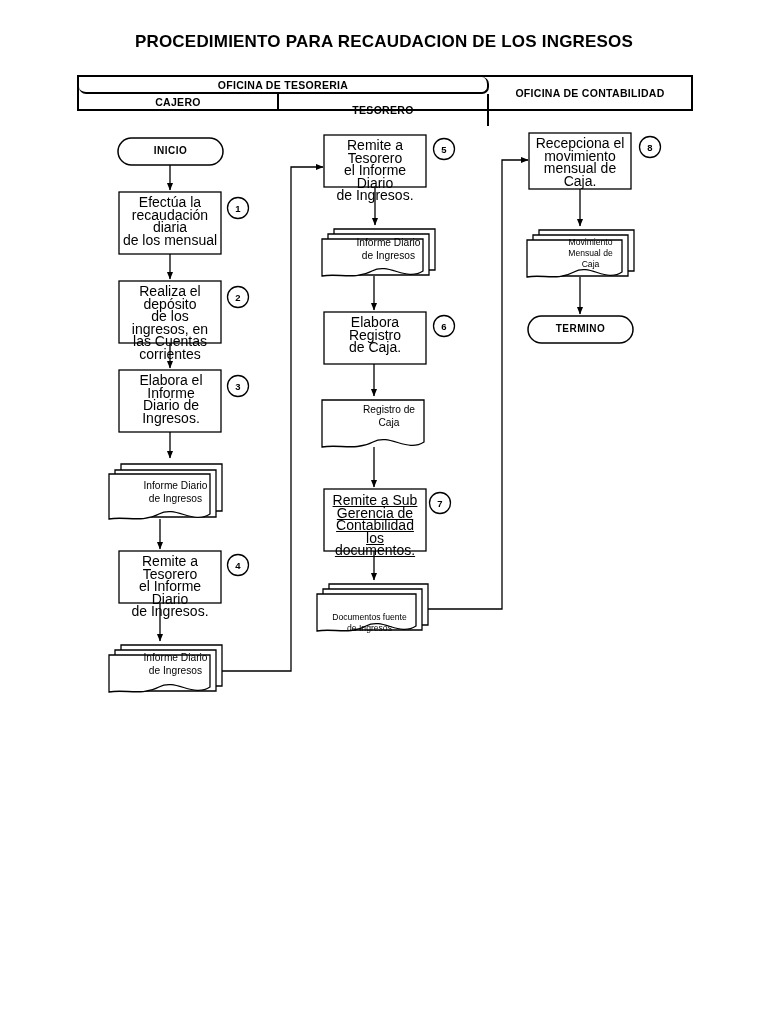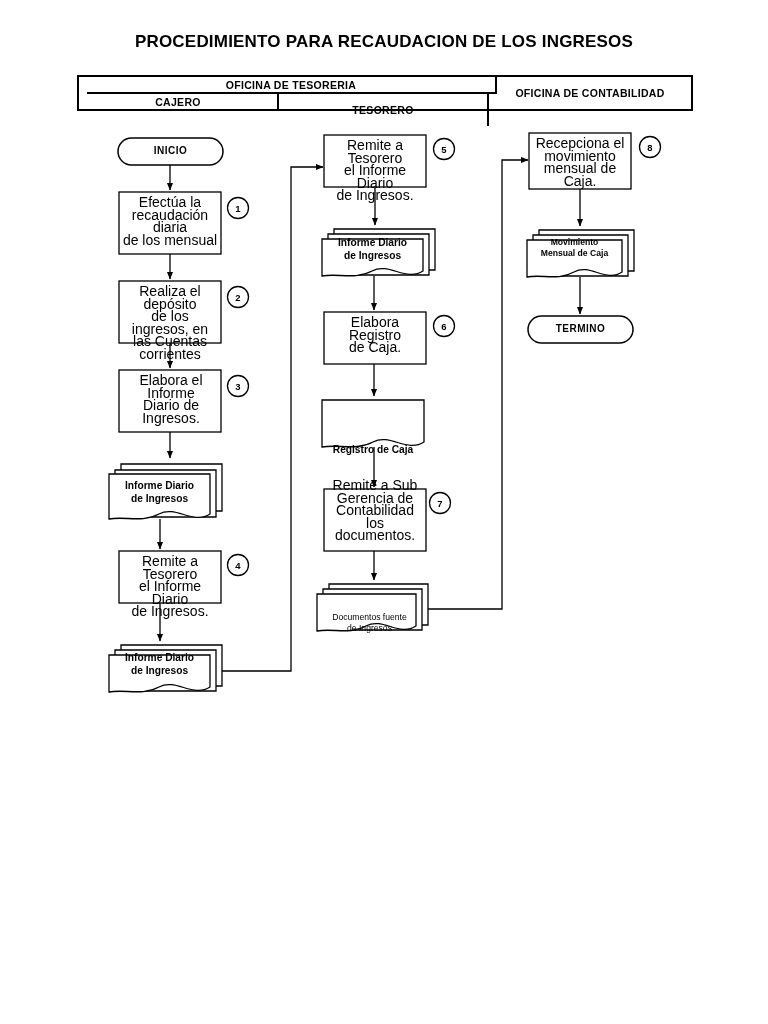--- a/index.html
+++ b/index.html
@@ -42,23 +42,24 @@
     position: absolute;
     box-sizing: border-box;
     display: flex;
     align-items: center;
     justify-content: center;
     font-size: 10.5px;
     font-weight: bold;
     letter-spacing: 0.3px;
   }
   #hdr-tesoreria {
-    left: 8px; top: 0; width: 410px; height: 17px;
+    left: 0; top: 0; width: 410px; height: 17px;
     border-bottom: 2px solid #000;
     border-right: 2px solid #000;
+    border-radius: 7px;
   }
   #hdr-cajero {
     left: 0; top: 17px; width: 200px; height: 15px;
     border-right: 2px solid #000;
   }
   #hdr-tesorero {
     left: 200px; top: 17px; width: 210px; height: 32px;
     border-right: 2px solid #000;
   }
   #hdr-contabilidad {
@@ -81,21 +82,21 @@
     display: flex;
     flex-direction: column;
     align-items: center;
     justify-content: flex-start;
     text-align: center;
     font-size: 14px;
     line-height: 12.6px;
     pointer-events: none;
     white-space: pre-line;
   }
-  .node-text.bold { font-weight: bold; font-size: 10.2px; }
+  .node-text.bold { font-weight: normal; font-size: 10.2px; padding-left: 32px; }
   .node-text.small { font-size: 8.6px; line-height: 11px; }
   .node-text.terminal {
     font-weight: bold;
     font-size: 10px;
     letter-spacing: 0.5px;
     justify-content: center;
   }
   .step-num {
     position: absolute;
     width: 21px;
@@ -232,23 +233,23 @@
 de Ingresos.</div>
 <div class="step-num" style="left:433.5px; top:138.5px;">5</div>
 
 <div class="node-text bold" style="left:323px; top:237px; width:99px; height:30px;">Informe Diario
 de Ingresos</div>
 
 <div class="node-text" style="left:326px; top:316px; width:98px; height:30px;">Elabora Registro
 de Caja.</div>
 <div class="step-num" style="left:433.5px; top:315.5px;">6</div>
 
-<div class="node-text bold" style="left:323px; top:404px; width:100px; height:16px;margin-top:40px;">Registro de Caja</div>
-
-<div class="node-text" style="left:326px; top:479px; width:98px; height:56px;">Remite a Sub
+<div class="node-text bold" style="left:323px; top:404px; width:100px; height:16px;">Registro de Caja</div>
+
+<div class="node-text" style="left:326px; top:494px; width:98px; height:56px;text-decoration:underline;">Remite a Sub
 Gerencia de
 Contabilidad los
 documentos.</div>
 <div class="step-num" style="left:429.5px; top:492.5px;">7</div>
 
 <div class="node-text small" style="left:318px; top:612px; width:91px; height:26px;padding-left:12px;">Documentos fuente
 de Ingresos</div>
 
 <div class="node-text" style="left:531px; top:137px; width:98px; height:48px;">Recepciona el
 movimiento

